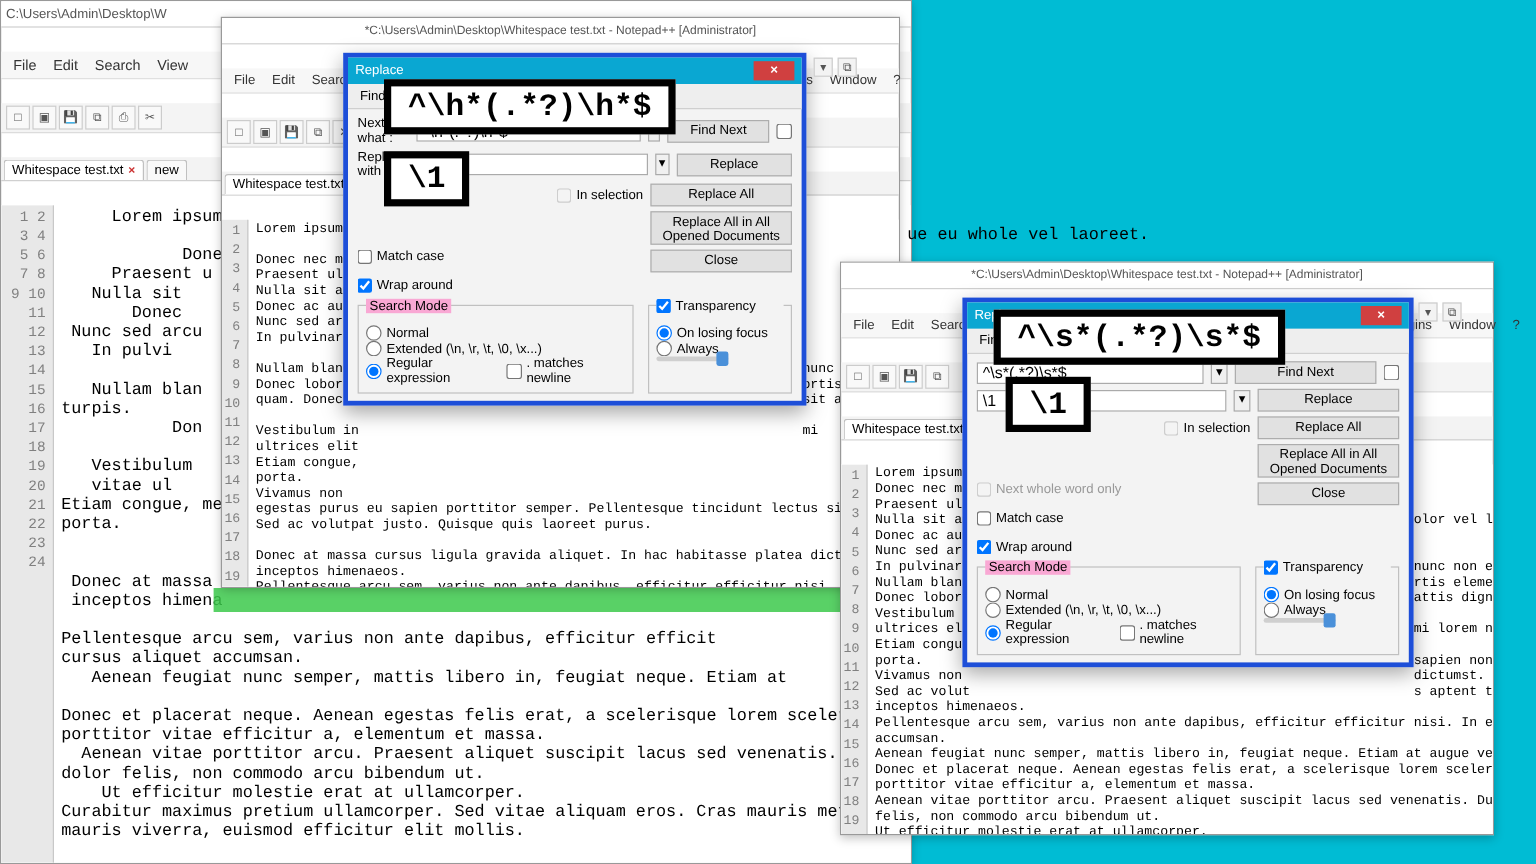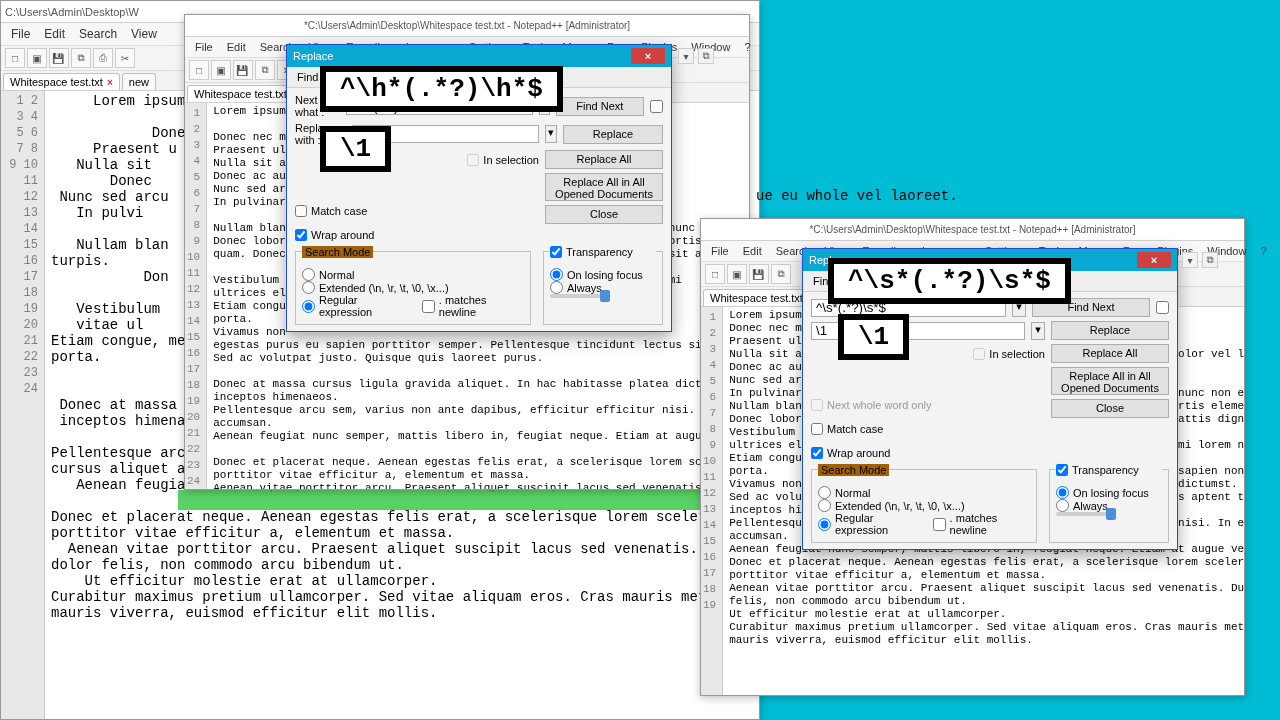--- a/index.html
+++ b/index.html
@@ -11,20 +11,21 @@
     position: relative;
     overflow: hidden;
   }
   .window {
     position: absolute;
     background: #fff;
     border: 1px solid #999;
     box-shadow: 0 2px 8px rgba(0,0,0,0.25);
     display: flex;
     flex-direction: column;
+    gap: 20px;
   }
   .titlebar {
     background: #fff;
     height: 22px;
     display: flex;
     align-items: center;
     padding: 0 4px;
     font-size: 11px;
     color: #555;
     border-bottom: 1px solid #d0d0d0;
@@ -93,21 +94,21 @@
     padding: 2px 6px;
     white-space: pre;
     line-height: 16px;
     color: #000;
   }
 
   
   .dlg {
     position: absolute;
     background: #f3f3f3;
-    border: 1px solid #1d4ed8;
+    border: 4px solid #1d4ed8;
     box-shadow: 0 6px 16px rgba(0,0,0,.35);
     font-size: 11px;
   }
   .dlg-title {
     background: #0aa7d2;
     color: #fff;
     padding: 3px 6px;
     display: flex; align-items: center; justify-content: space-between;
   }
   .dlg-title .x {
@@ -141,21 +142,21 @@
     line-height: 17px;
     font-size: 11px;
   }
   .chk { display: flex; align-items: center; gap: 4px; }
   .chk input { width: 12px; height: 12px; }
   .fieldset {
     border: 1px solid #c0c0c0;
     padding: 4px 6px 6px 6px;
     margin-top: 4px;
   }
-  .fieldset .legend { font-size: 11px; position: relative; top: -10px; background: #a16207; padding: 0 3px; display: inline-block; }
+  .fieldset .legend { font-size: 11px; position: relative; top: -10px; background: #f9a8d4; padding: 0 3px; display: inline-block; }
   .radio-row { display: flex; align-items: center; gap: 4px; font-size: 11px; }
   .status-msg { color: #1e46b4; font-size: 11px; padding: 2px 4px; }
   .slider { height: 4px; background: #cfcfcf; position: relative; width: 60px; border-radius: 2px; }
   .slider .thumb { position: absolute; right: 0; top: -4px; width: 10px; height: 12px; background: #4a90d9; border-radius: 2px; }
 
   
   .overlay-box {
     position: absolute;
     background: #fff;
     border: 6px solid #000;

